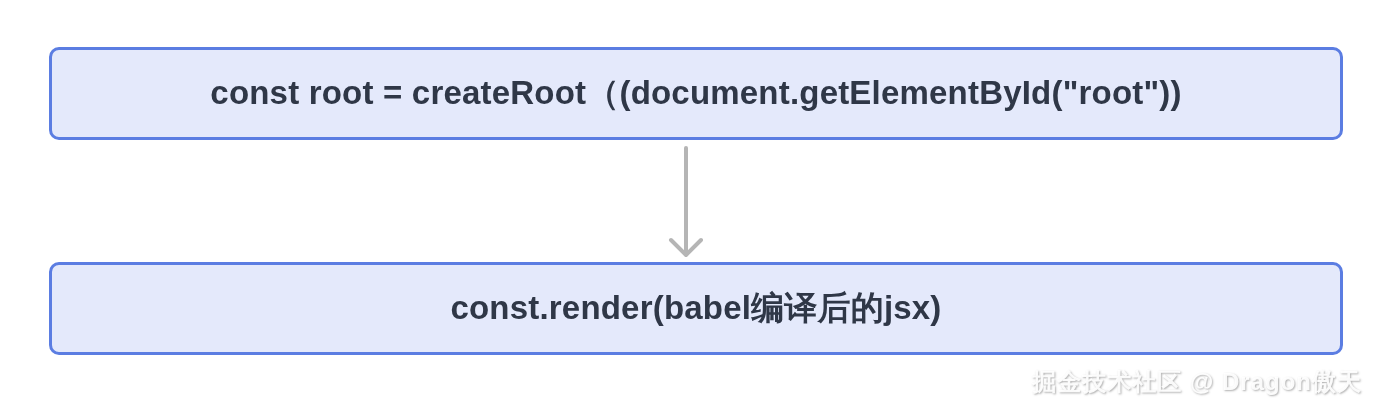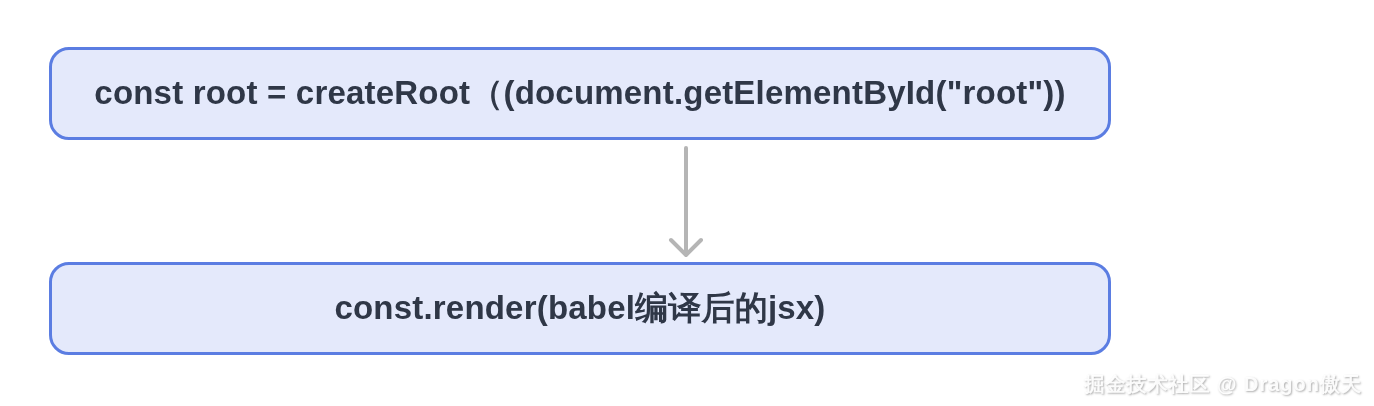--- a/index.html
+++ b/index.html
@@ -17,25 +17,25 @@
   .canvas {
     position: relative;
     width: 1374px;
     height: 406px;
     background: #ffffff;
     overflow: hidden;
   }
   .flow-box {
     position: absolute;
     left: 49px;
-    width: 1062px;
+    width: 1294px;
     height: 93px;
     background: var(--box-fill);
     border: 3px solid var(--box-border);
-    border-radius: 20px;
+    border-radius: 10px;
     display: flex;
     align-items: center;
     justify-content: center;
   }
   .flow-box.box-top { top: 47px; }
   .flow-box.box-bottom { top: 262px; }
   .flow-box .box-text {
     font-size: 33px;
     font-weight: 700;
     color: var(--text-color);
@@ -47,21 +47,21 @@
     position: absolute;
     left: 661px;
     top: 146px;
     width: 50px;
     height: 112px;
   }
   .watermark {
     position: absolute;
     right: 12px;
     bottom: 8px;
-    font-size: 20px;
+    font-size: 24px;
     font-weight: 700;
     color: var(--watermark-color);
     text-shadow: 1px 1px 2px rgba(80,80,80,0.45);
     letter-spacing: 1px;
     white-space: nowrap;
   }
 </style>
 </head>
 <body>
 

